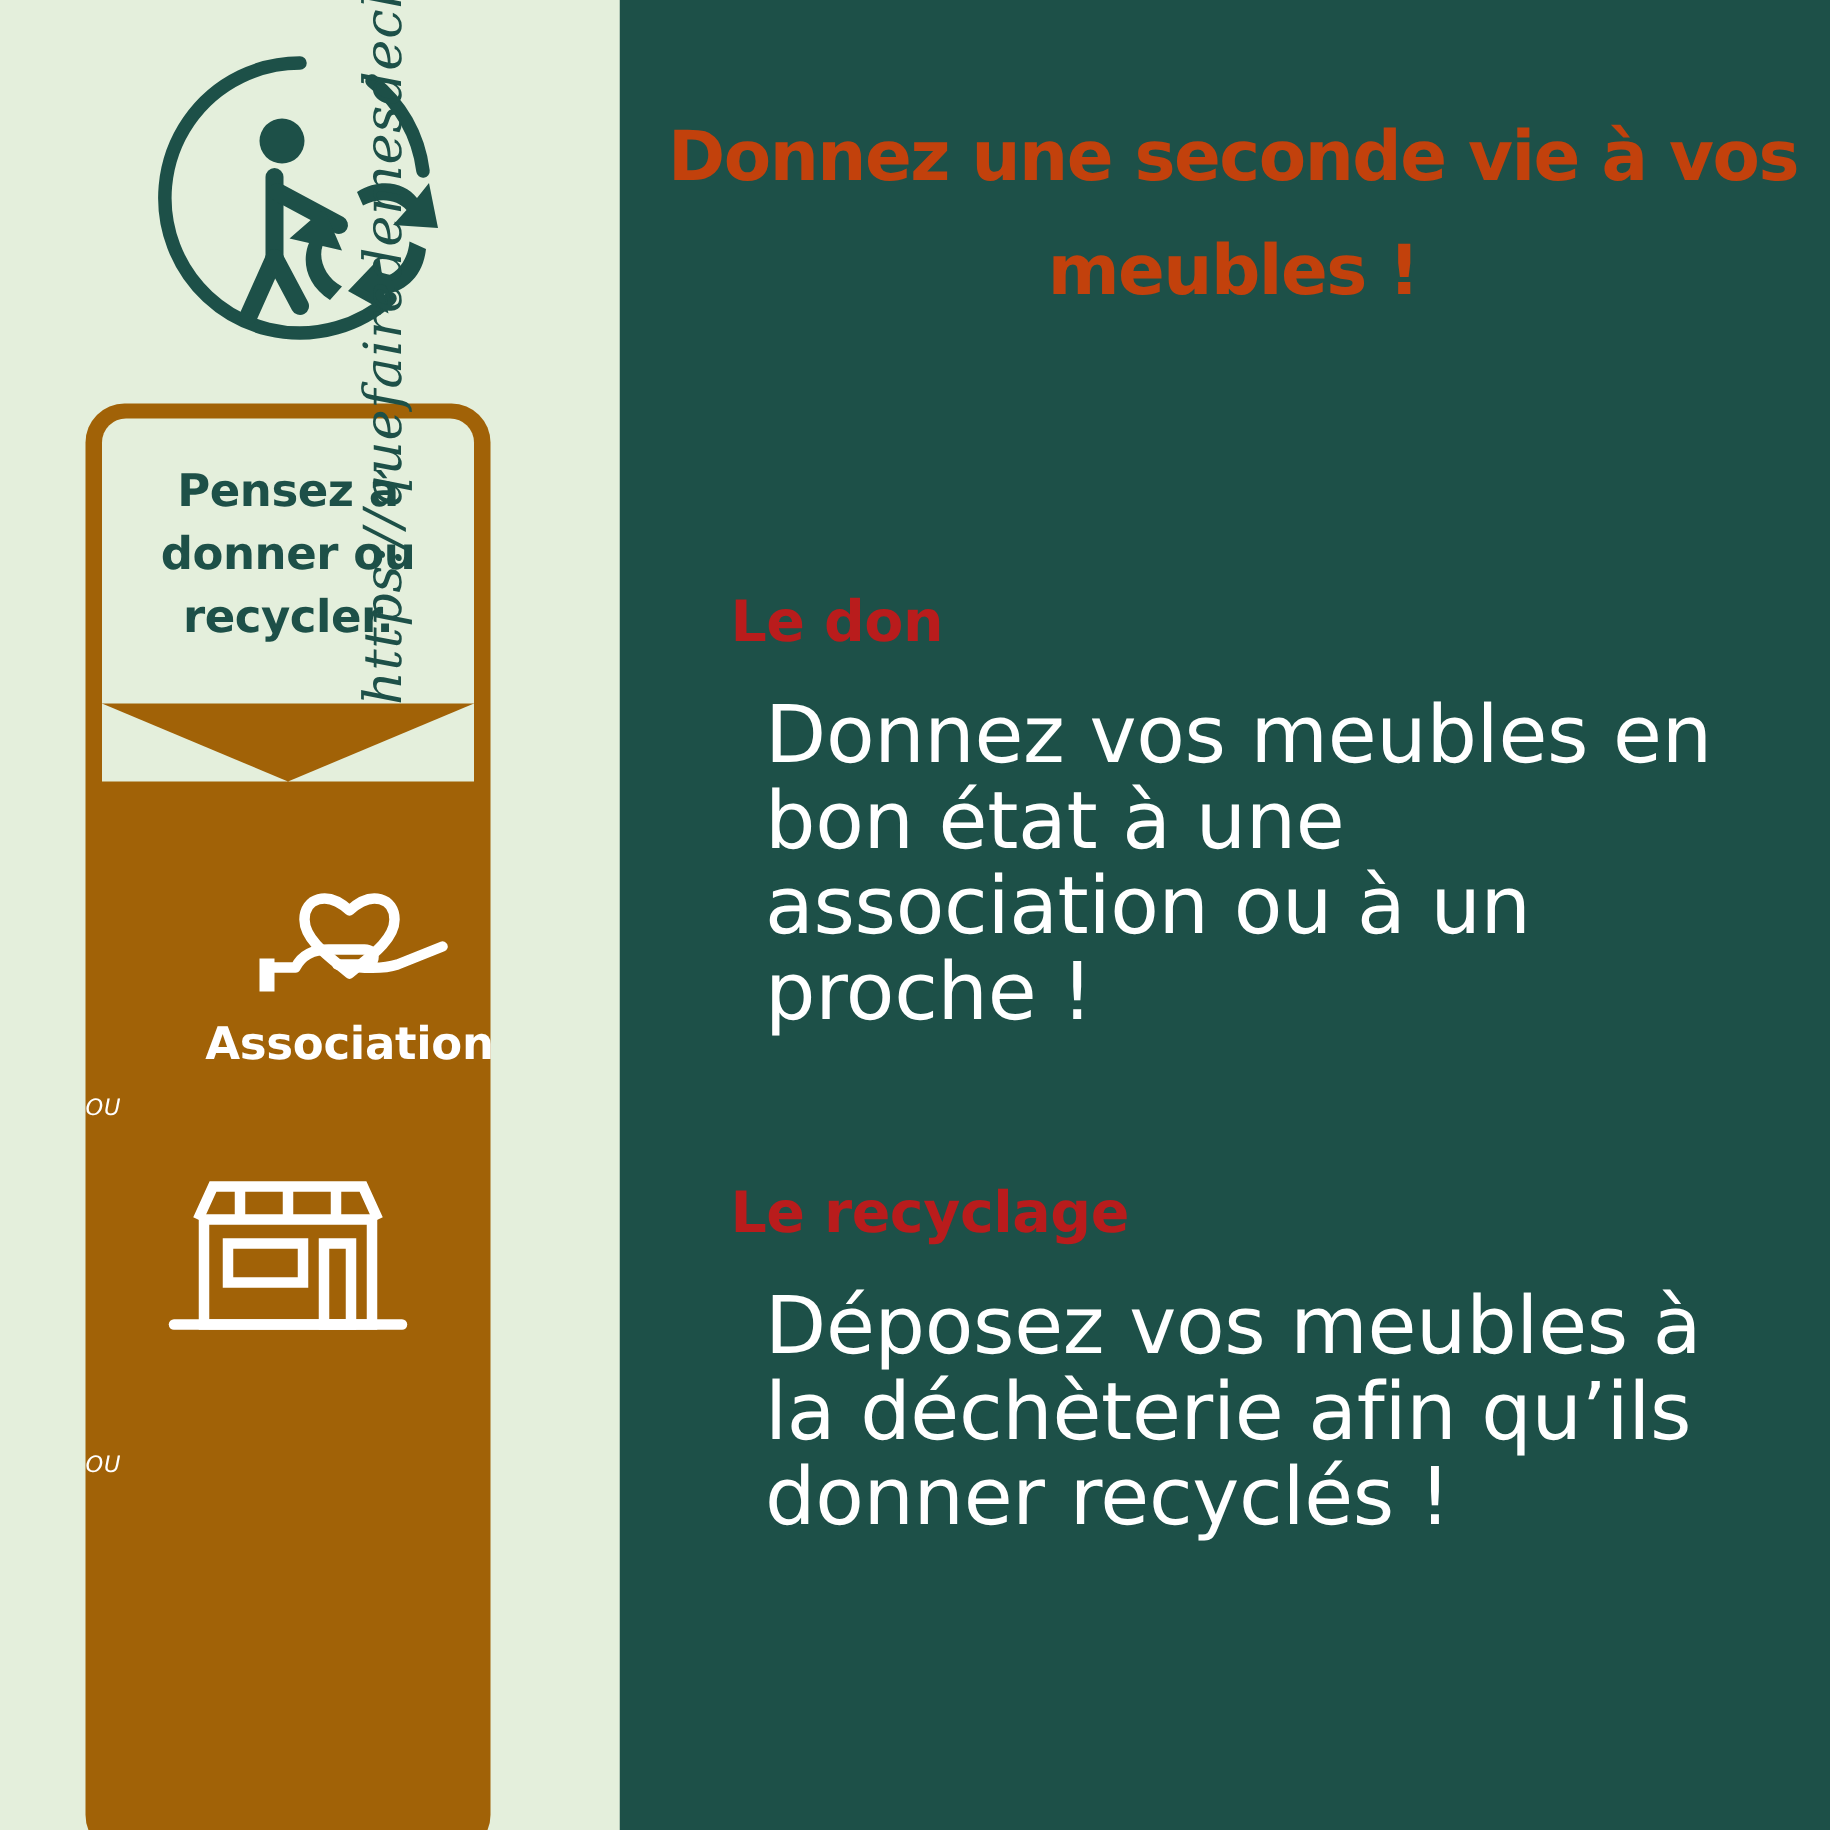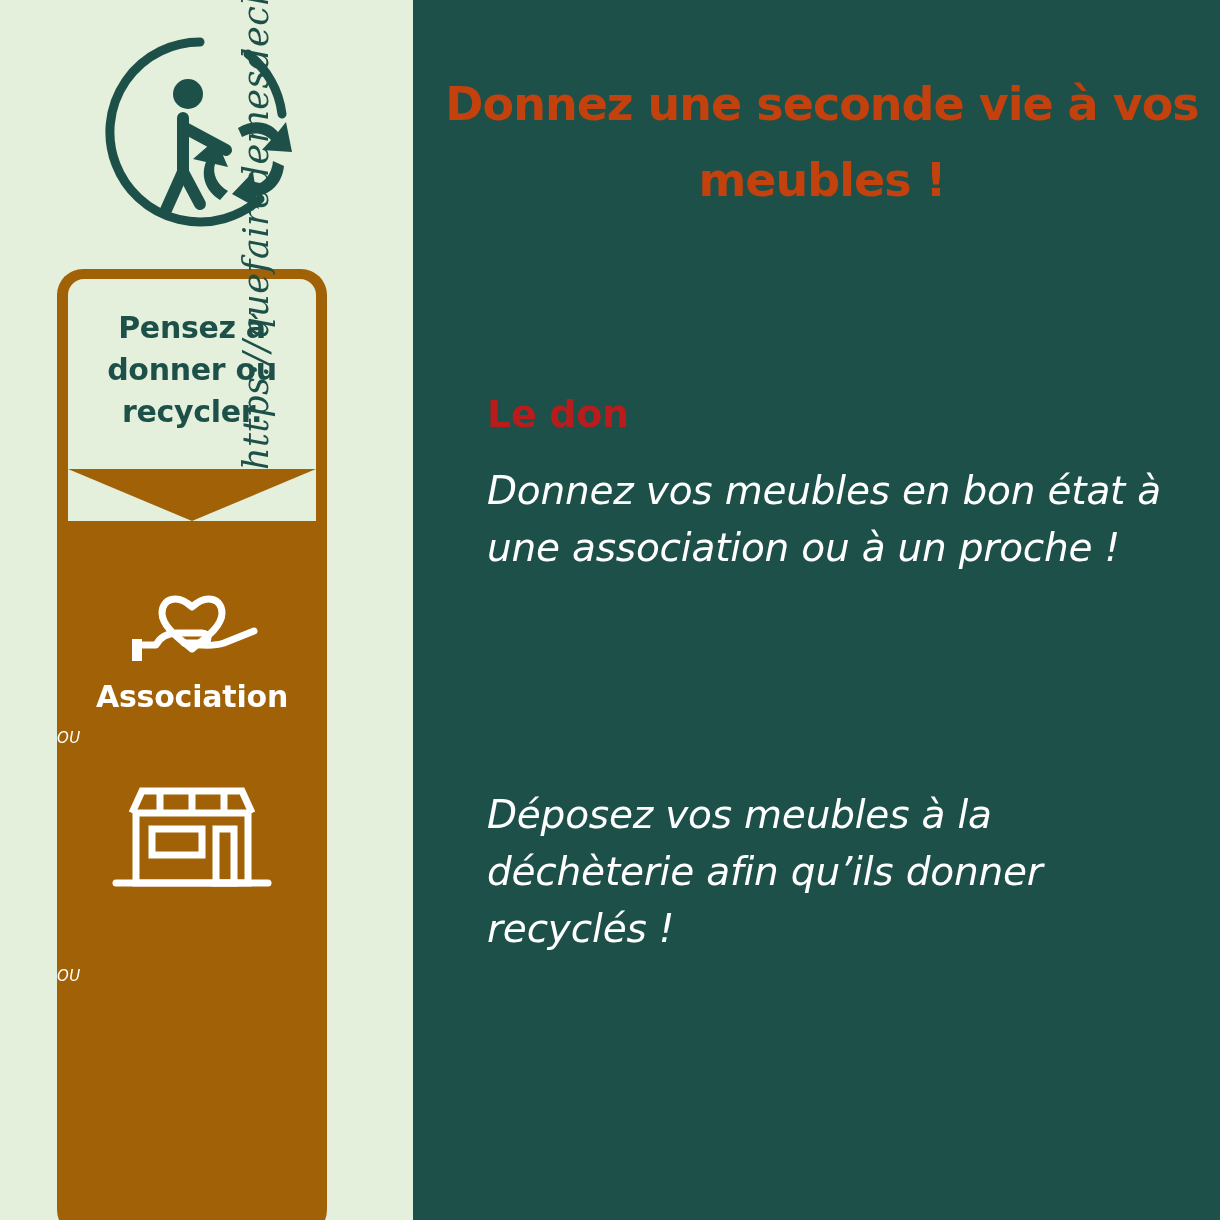--- a/index.html
+++ b/index.html
@@ -156,24 +156,24 @@
   }
   .section-title {
     color: #b91c1c;
     font-weight: bold;
     font-size: 38px;
     letter-spacing: -0.3px;
     margin-bottom: 26px;
   }
   .section-body {
     color: #ffffff;
-    font-size: 39px;
-    font-style: italic;
+    font-size: 53px;
     line-height: 57px;
     letter-spacing: -0.2px;
+    margin-left: 23px;
   }
   #sec-don { top: 392px; }
   #sec-recyclage { top: 786px; }
 </style>
 </head>
 <body>
 
 <div class="poster">
 
   <div class="right-panel"></div>
@@ -200,21 +200,21 @@
     </svg>
   </div>
 
   <div class="banner">
     <div class="banner-inner">
       <div class="notch">
         <div class="notch-text">Pensez à donner ou recycler.</div>
       </div>
       <div class="notch-arrow"></div>
 
-      <div class="step" style="top:290px;">
+      <div class="step" style="top:290px;padding-left:41px;">
         <span class="step-icon">
           <svg viewBox="0 0 140 110" width="140" height="110" aria-hidden="true">
             <path d="M70 48 C55 34 40 40 40 54 c0 14 18 26 30 36 12 -10 30 -22 30 -36 0 -14 -15 -20 -30 -6z" fill="none" stroke="#ffffff" stroke-width="7" stroke-linejoin="round"></path>
             <path d="M18 86 h16 c4 -8 12 -12 22 -12 h24 c8 0 8 10 0 10 h-18 c12 2 28 4 40 0 l30 -12" fill="none" stroke="#ffffff" stroke-width="7" stroke-linecap="round" stroke-linejoin="round"></path>
             <path d="M10 80 h10 v22 h-10z" fill="#ffffff"></path>
           </svg>
         </span>
         <div class="step-label">Association</div>
       </div>
 
@@ -243,16 +243,17 @@
   <div class="vurl">https://quefairedemesdechets.fr</div>
 
   <div class="headline">Donnez une seconde vie à vos meubles !</div>
 
   <div class="section" id="sec-don">
     <div class="section-title">Le don</div>
     <div class="section-body">Donnez vos meubles en bon état à une association ou à un proche !</div>
   </div>
 
   <div class="section" id="sec-recyclage">
+    <div class="section-title">Le recyclage</div>
     <div class="section-body">Déposez vos meubles à la déchèterie afin qu’ils donner recyclés !</div>
   </div>
 
 </div>
 
 </body></html>

